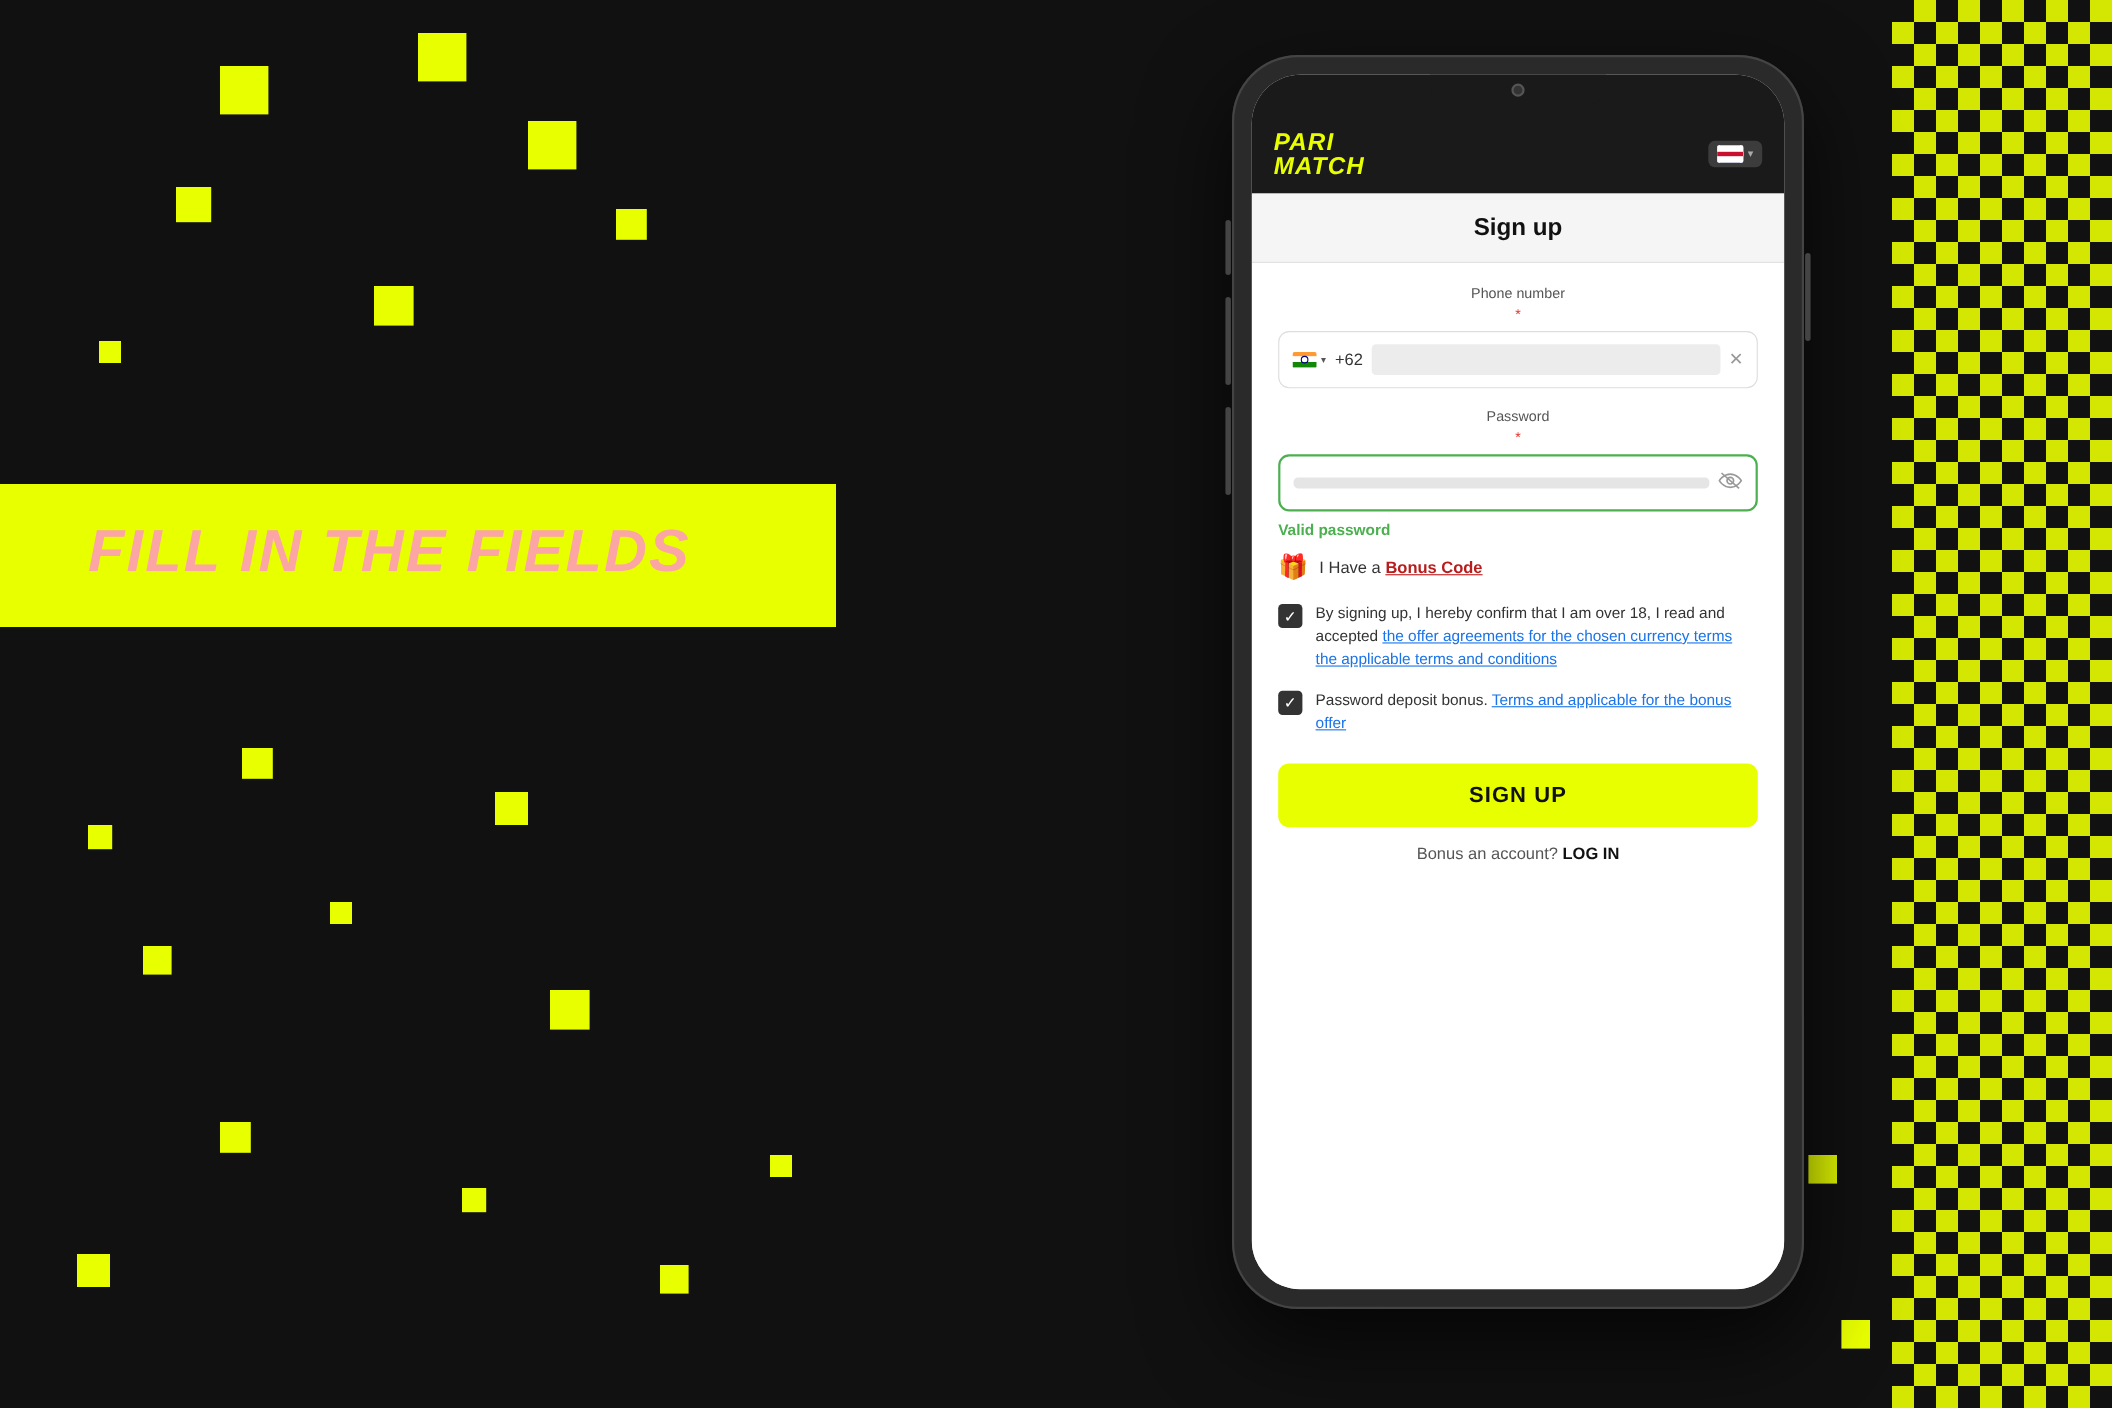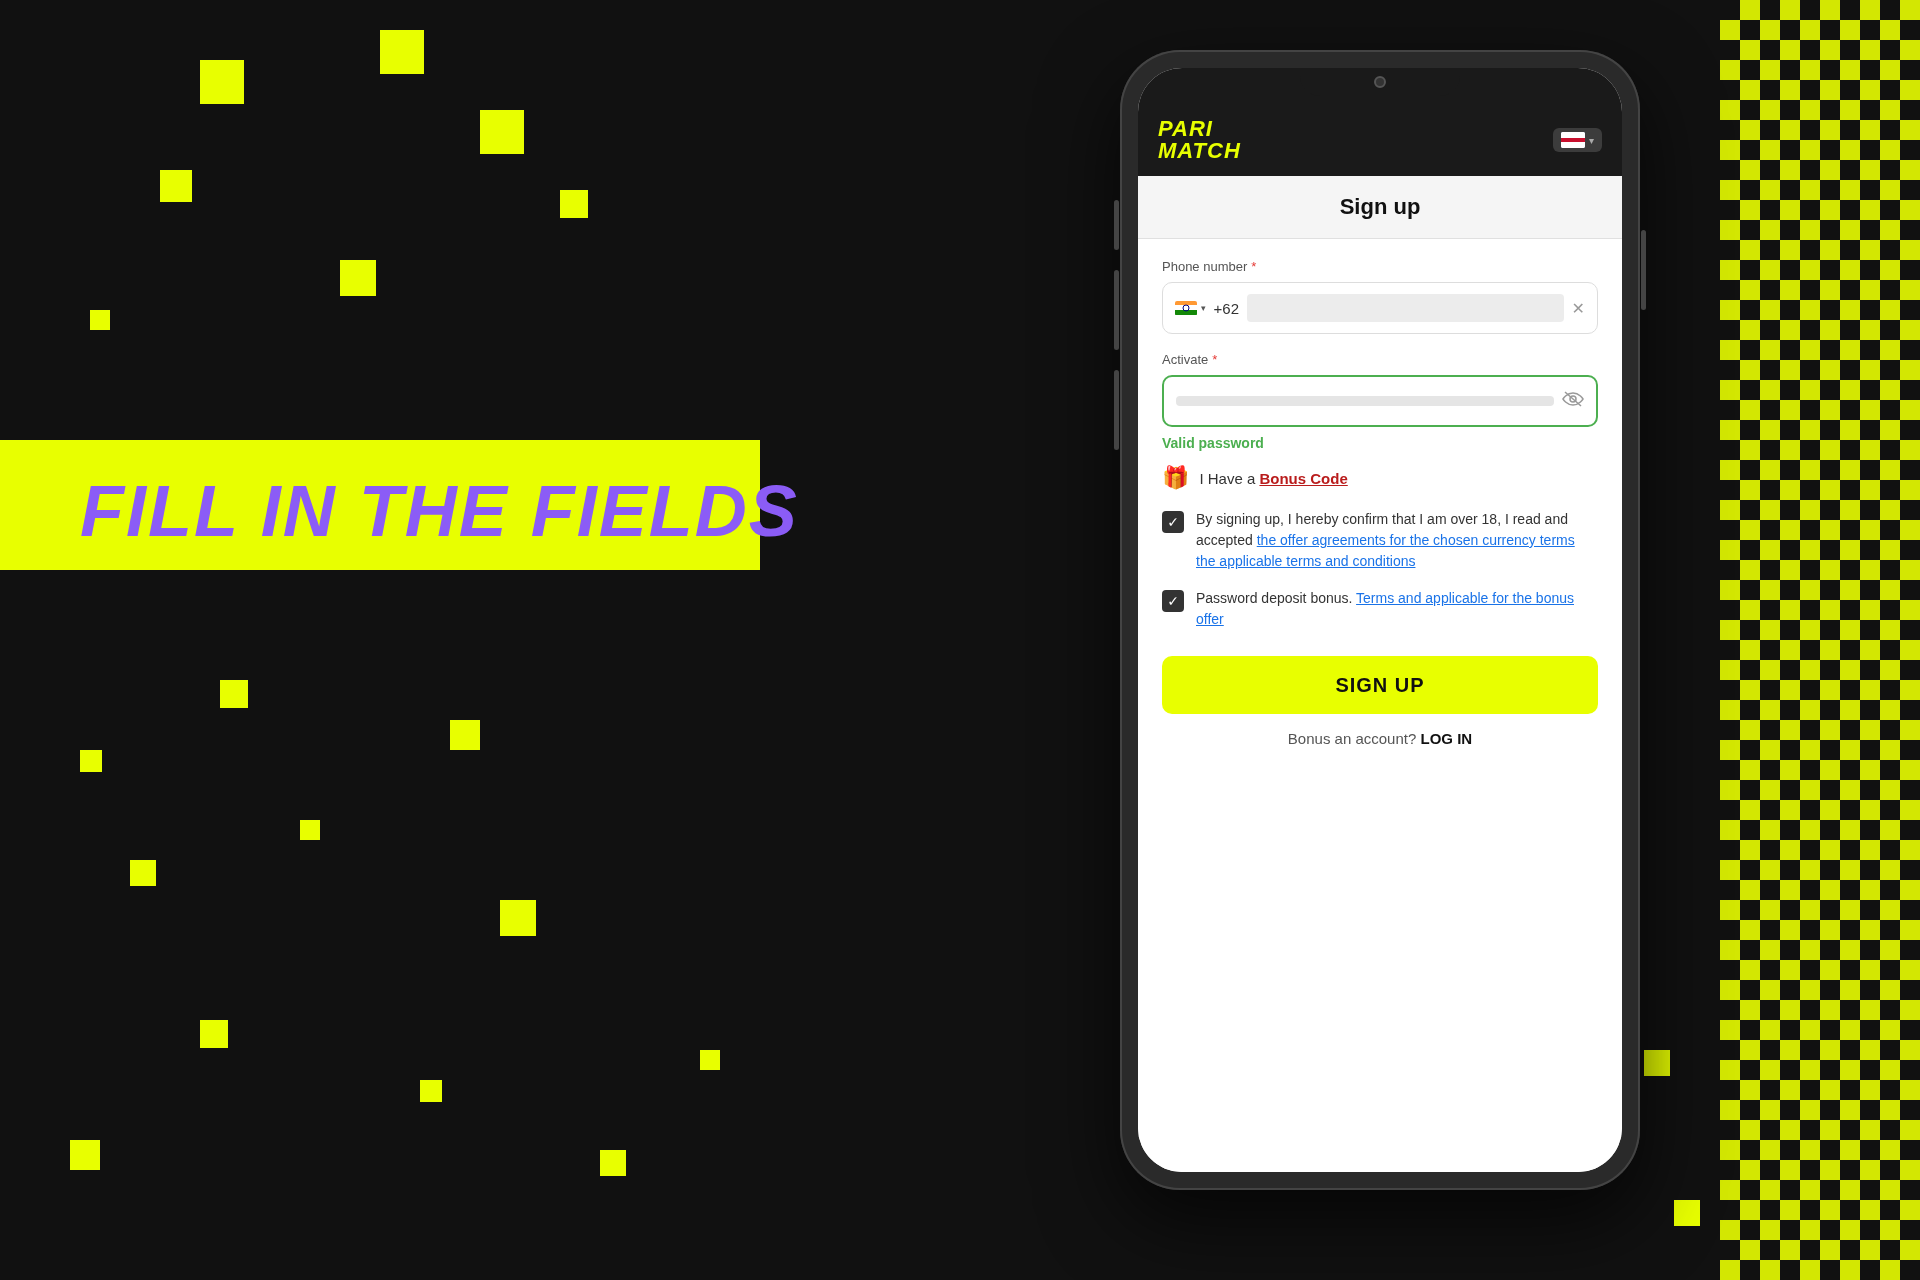--- a/index.html
+++ b/index.html
@@ -41,24 +41,24 @@
       background-image: repeating-conic-gradient(#e8ff00 0% 25%, transparent 0% 50%);
       background-size: 40px 40px;
       opacity: 0.9;
     }
 
     
     .fill-text {
       position: absolute;
       left: 80px;
       top: 470px;
-      font-size: 72px;
+      font-size: 54px;
       font-weight: 900;
       font-style: italic;
-      color: #8b5cf6;
+      color: #fca5a5;
       text-transform: uppercase;
       letter-spacing: 2px;
       z-index: 2;
     }
 
     
     .phone-wrap {
       position: absolute;
       right: 280px;
       top: 50px;
@@ -239,20 +239,21 @@
       padding: 20px 24px;
     }
 
     .field-label {
       font-size: 13px;
       color: #555;
       margin-bottom: 8px;
       display: flex;
       align-items: center;
       gap: 4px;
+      flex-direction: column;
     }
     .required-star {
       color: #e53935;
     }
 
     
     .phone-input-row {
       display: flex;
       align-items: center;
       border: 1.5px solid #ddd;
@@ -507,21 +508,21 @@
               <span class="chevron-sm">▾</span>
             </div>
             <span class="phone-prefix">+62</span>
             <div class="phone-placeholder"></div>
             <span class="clear-icon">✕</span>
           </div>
 
           
           <div class="password-field-wrap">
             <div class="field-label">
-              <span>Activate</span>
+              <span>Password</span>
               <span class="required-star">*</span>
             </div>
             <div class="password-input-row">
               <div class="password-placeholder"></div>
               <span class="eye-icon">
                 <svg width="22" height="16" viewBox="0 0 22 16" fill="none">
                   <path d="M1 8C1 8 4.5 2 11 2C17.5 2 21 8 21 8C21 8 17.5 14 11 14C4.5 14 1 8 1 8Z" stroke="#999" stroke-width="1.5"></path>
                   <circle cx="11" cy="8" r="3" stroke="#999" stroke-width="1.5"></circle>
                   <line x1="3" y1="1" x2="19" y2="15" stroke="#999" stroke-width="1.5"></line>
                 </svg>

